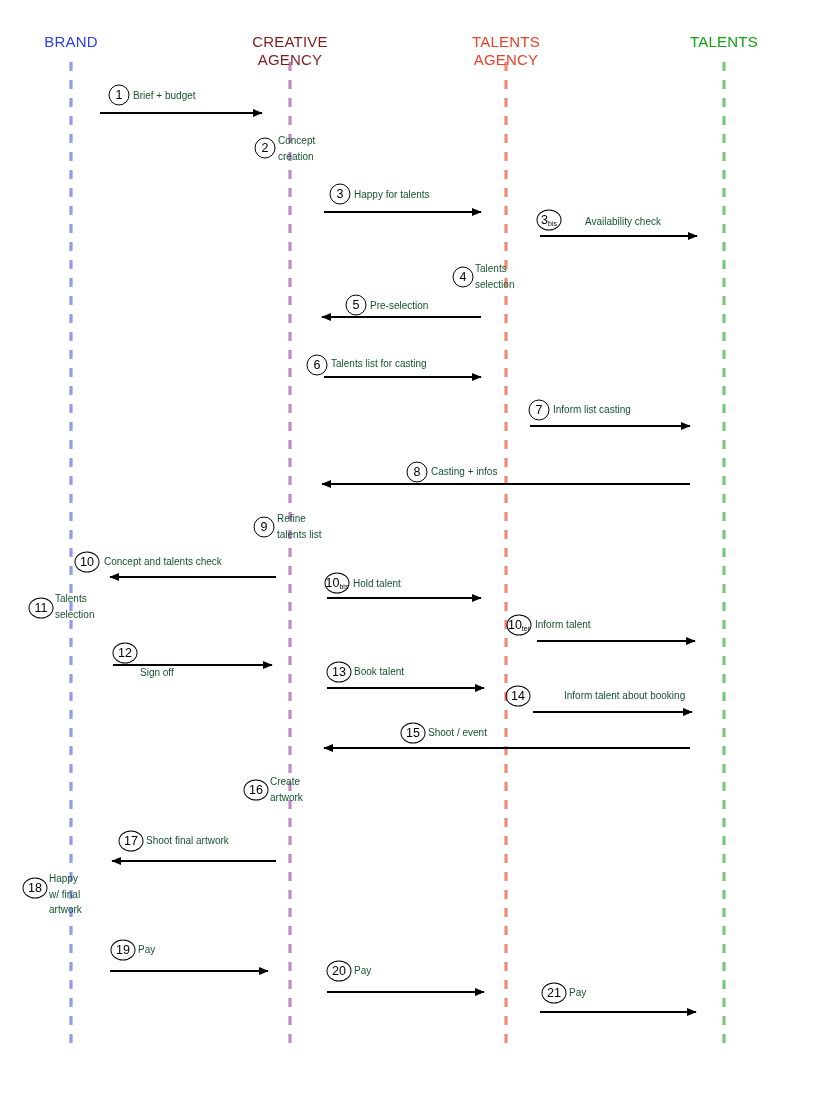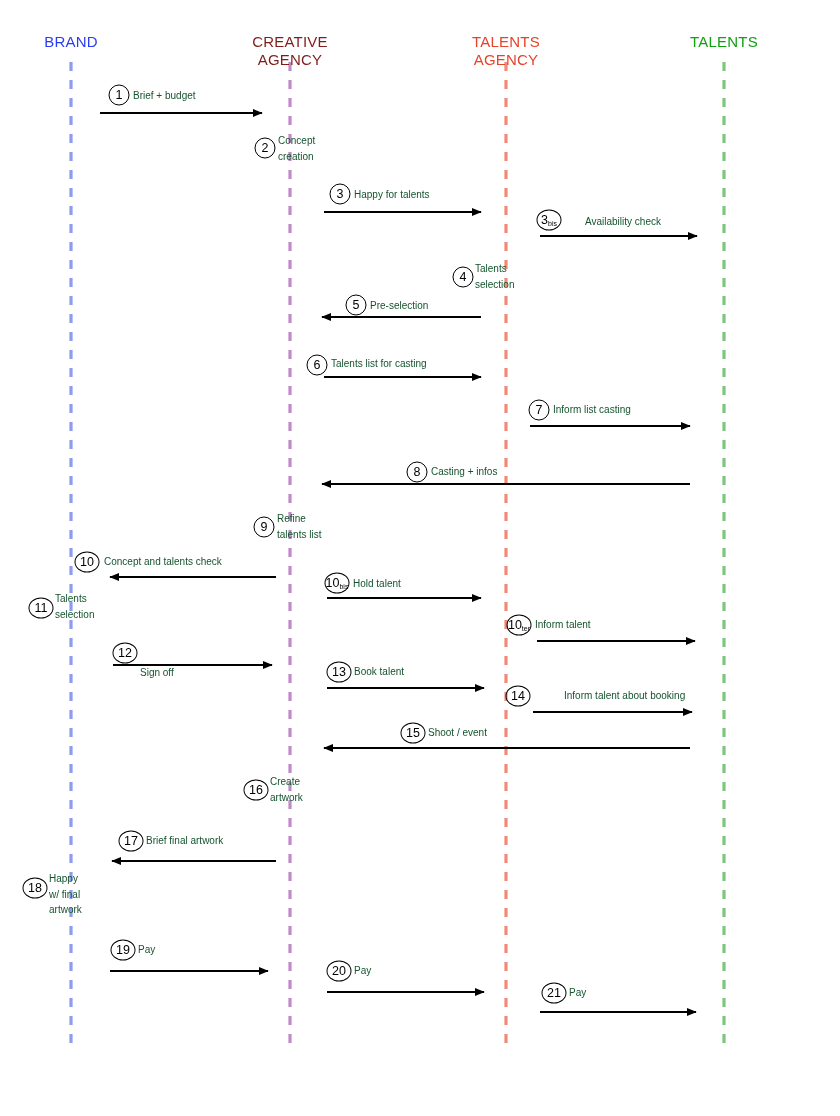--- a/index.html
+++ b/index.html
@@ -238,21 +238,21 @@
           <span>16</span>
         </div>
       </div>
       <div class="msg" style="left: 270px; top: 774px;">Create
 artwork</div>
       <div class="numwrap" style="left: 131px; top: 841px;">
         <div class="num wide">
           <span>17</span>
         </div>
       </div>
-      <div class="msg" style="left: 146px; top: 833px;">Brief final artwork</div>
+      <div class="msg" style="left: 146px; top: 833px;">Shoot final artwork</div>
       <div class="numwrap" style="left: 35px; top: 888px;">
         <div class="num wide">
           <span>18</span>
         </div>
       </div>
       <div class="msg" style="left: 49px; top: 871px;">Happy
 w/ final
 artwork</div>
       <div class="numwrap" style="left: 123px; top: 950px;">
         <div class="num wide">

